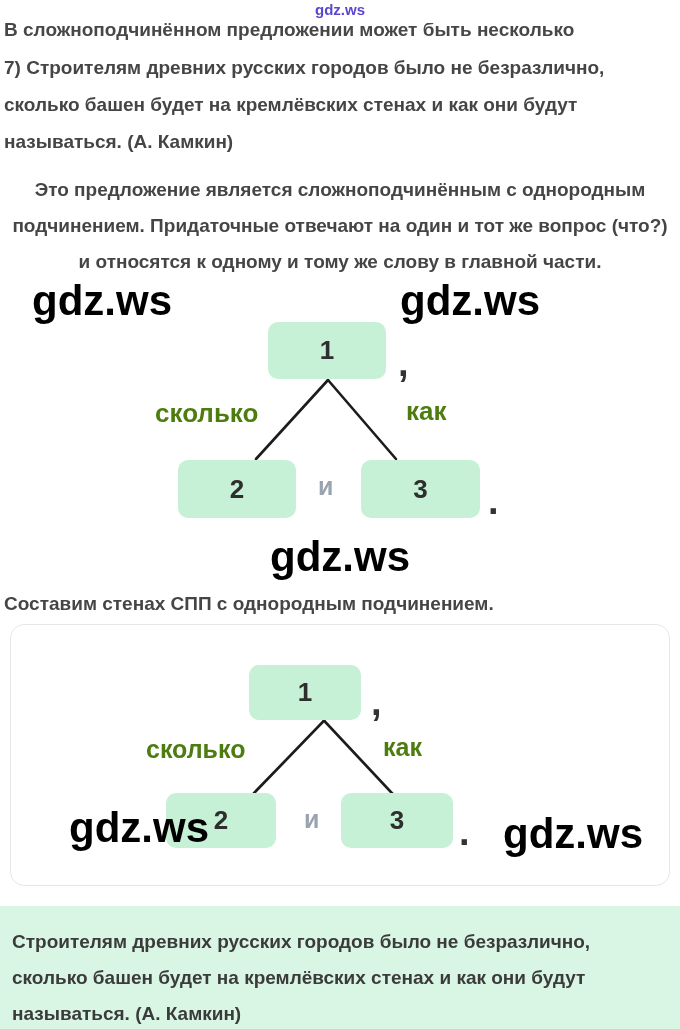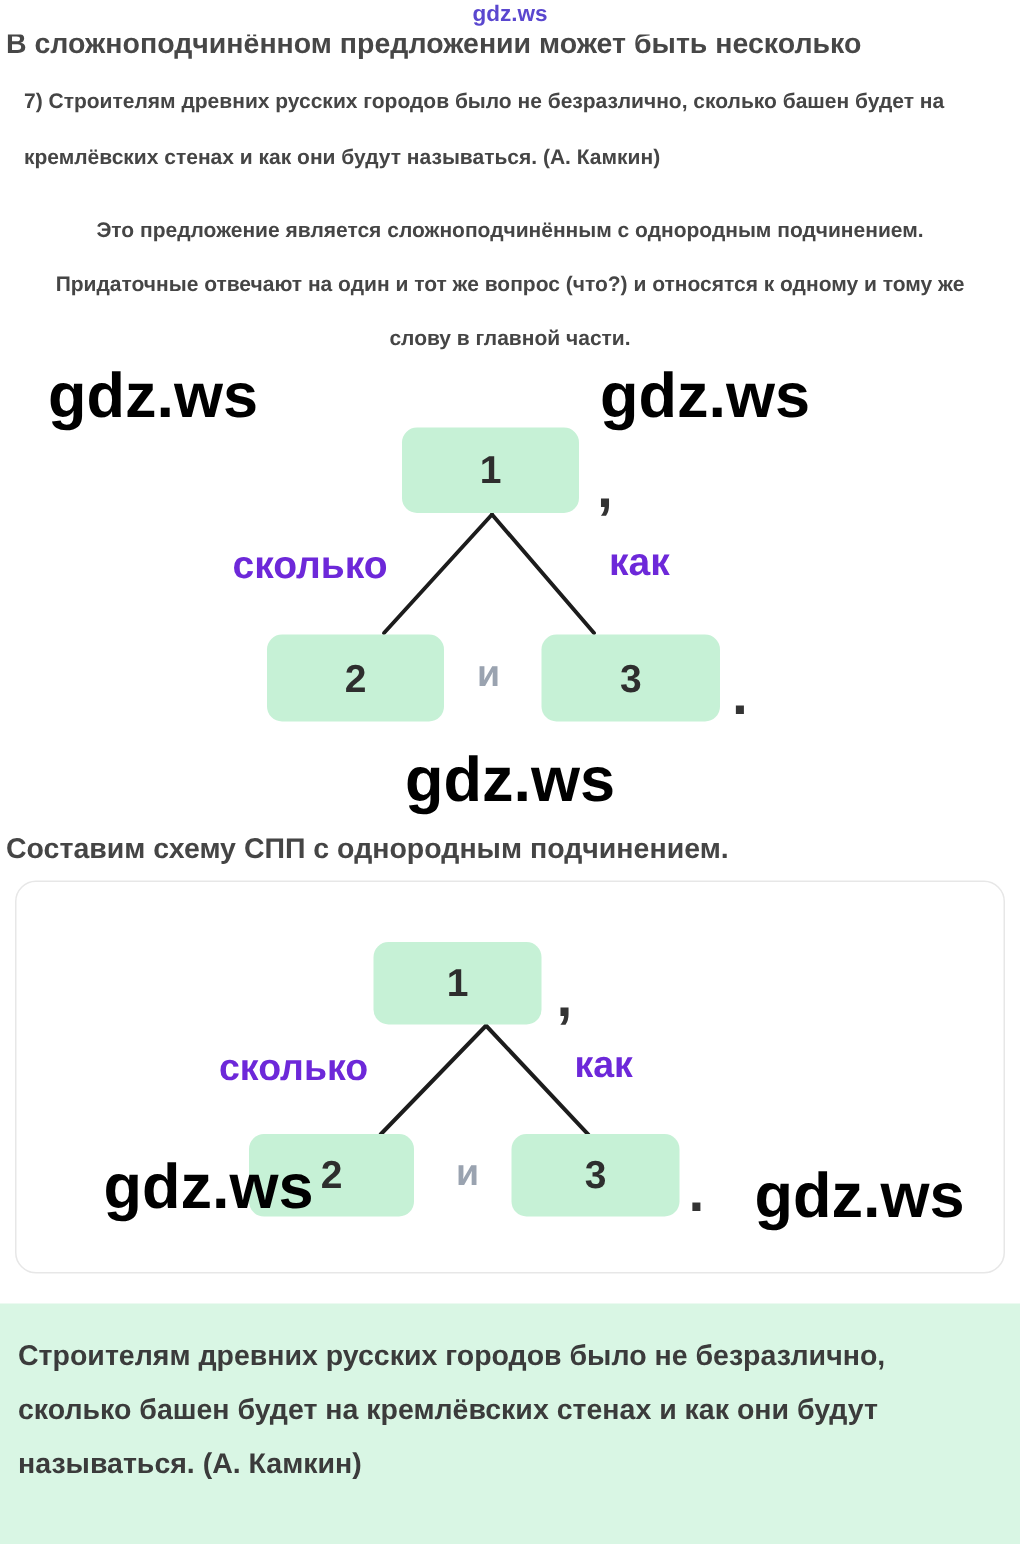--- a/index.html
+++ b/index.html
@@ -7,35 +7,35 @@
     width:680px;height:1029px;overflow:hidden;background:#ffffff;
     font-family:"Liberation Sans","DejaVu Sans",sans-serif;
     color:#3f3f3f;position:relative;
   }
   
   .top-wm{height:22px;text-align:center;font-size:15px;font-weight:700;color:#5a47cf;padding-top:1px;}
   
   .clip{height:22px;overflow:hidden;}
   .clip p{margin:-7px 0 0 0;padding:0 4px;font-size:19px;font-weight:600;line-height:28px;color:#474747;}
   
-  .para{margin:4px 16px 0;font-size:14px;font-weight:600;line-height:37px;color:#454545;}
+  .para{margin:4px 4px 0;font-size:19px;font-weight:600;line-height:37px;color:#454545;}
   .para.expl{margin-top:12px;line-height:36px;text-align:center;}
   
   .wm-row{position:relative;height:42px;}
   .wm-big{position:absolute;font-size:42px;font-weight:700;color:#000;line-height:42px;letter-spacing:0;}
   .wm-row .wm-l{left:32px;top:0;}
   .wm-row .wm-r{left:400px;top:0;}
   
   .diagram{position:relative;}
   .node{
     position:absolute;background:#c6f1d6;border-radius:10px;
     display:flex;align-items:center;justify-content:center;
     font-size:26px;font-weight:700;color:#2e2e2e;
   }
-  .qlabel{position:absolute;color:#6d28d9;font-size:26px;font-weight:600;text-align:right;}
+  .qlabel{position:absolute;color:#4d7c0f;font-size:26px;font-weight:600;text-align:right;}
   .conj{position:absolute;color:#9aa3b0;font-size:25px;font-weight:600;}
   .punct{position:absolute;color:#333;font-size:38px;font-weight:700;line-height:1;}
   .lines{position:absolute;left:0;top:0;width:100%;height:100%;pointer-events:none;}
   
   .d1{height:198px;}
   .d1 .n1{left:268px;top:0;width:118px;height:57px;}
   .d1 .comma{left:398px;top:22px;}
   .d1 .lab-l{left:155px;top:76px;}
   .d1 .lab-r{left:406px;top:74px;}
   .d1 .n2{left:178px;top:138px;width:118px;height:58px;}
@@ -90,21 +90,21 @@
   <span class="qlabel lab-l">сколько</span>
   <span class="qlabel lab-r">как</span>
   <div class="node n2">2</div>
   <span class="conj">и</span>
   <div class="node n3">3</div>
   <span class="punct period">.</span>
 </div>
 
 <div class="wm-center">gdz.ws</div>
 
-<p class="caption">Составим схему СПП с однородным подчинением.</p>
+<p class="caption">Составим стенах СПП с однородным подчинением.</p>
 
 <div class="card diagram d2">
   <svg class="lines" viewBox="0 0 618 258" preserveAspectRatio="none">
     <line x1="294" y1="95" x2="228" y2="167" stroke="#1c1c1c" stroke-width="2.6" stroke-linecap="round"></line>
     <line x1="294" y1="95" x2="358" y2="167" stroke="#1c1c1c" stroke-width="2.6" stroke-linecap="round"></line>
   </svg>
   <div class="node n1">1</div>
   <span class="punct comma">,</span>
   <span class="qlabel lab-l">сколько</span>
   <span class="qlabel lab-r">как</span>

